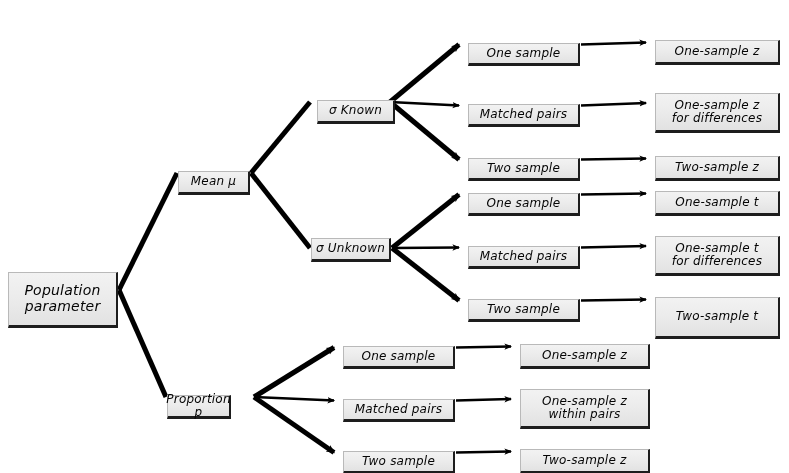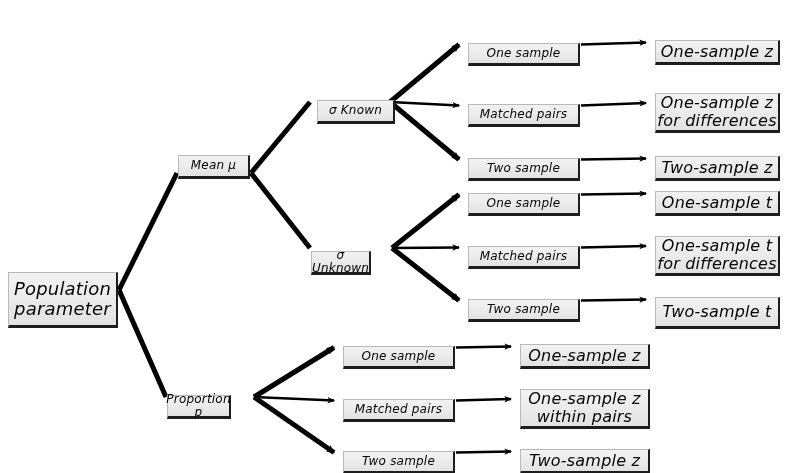--- a/index.html
+++ b/index.html
@@ -40,30 +40,30 @@
     letter-spacing: 0.2px;
     line-height: 1.12;
     z-index: 2;
     margin-top: 10px;
   }
   .node span {
     display: block;
     white-space: pre-line;
   }
   .n-root {
-    font-size: 18px;
+    font-size: 14px;
   }
   .n-l1 {
     font-size: 12px;
   }
   .n-l2 {
     font-size: 12px;
   }
   .n-l3 {
-    font-size: 16px;
+    font-size: 12px;
   }
 </style>
 </head>
 <body>
 
 <div id="canvas">
   <svg id="edges" viewBox="0 0 789 473" preserveAspectRatio="none">
     <defs>
       <marker id="arrowThick" markerWidth="9" markerHeight="9" refX="7.4" refY="4.5" orient="auto" markerUnits="userSpaceOnUse">
         <path d="M0,0.6 L8.6,4.5 L0,8.4 L2.2,4.5 Z" fill="#000000"></path>
@@ -95,30 +95,30 @@
         <line x1="456" y1="347.5" x2="511" y2="346.5" stroke="#000000" stroke-width="2.6" stroke-linecap="butt" marker-end="url(#arrowThin)"></line>
         <line x1="456" y1="400.5" x2="511" y2="399" stroke="#000000" stroke-width="2.6" stroke-linecap="butt" marker-end="url(#arrowThin)"></line>
         <line x1="456" y1="452.5" x2="511" y2="451.5" stroke="#000000" stroke-width="2.6" stroke-linecap="butt" marker-end="url(#arrowThin)"></line>
       </g>
   </svg>
   <div id="node-layer">
       <div class="node n-root" style="left: 8px; top: 262px; width: 110px; height: 56px;">
         <span>Population
 parameter</span>
       </div>
-      <div class="node n-l1" style="left: 178px; top: 145px; width: 72px; height: 24px;">
+      <div class="node n-l1" style="left: 178px; top: 161px; width: 72px; height: 24px;">
         <span>Mean μ</span>
       </div>
       <div class="node n-l1" style="left: 167px; top: 385px; width: 64px; height: 24px;">
         <span>Proportion p</span>
       </div>
       <div class="node n-l2" style="left: 317px; top: 90px; width: 78px; height: 24px;">
         <span>σ Known</span>
       </div>
-      <div class="node n-l2" style="left: 311px; top: 241px; width: 60px; height: 24px;">
+      <div class="node n-l2" style="left: 311px; top: 228px; width: 80px; height: 24px;">
         <span>σ Unknown</span>
       </div>
       <div class="node n-l2" style="left: 468px; top: 33px; width: 112px; height: 23px;">
         <span>One sample</span>
       </div>
       <div class="node n-l2" style="left: 468px; top: 94px; width: 112px; height: 23px;">
         <span>Matched pairs</span>
       </div>
       <div class="node n-l2" style="left: 468px; top: 148px; width: 112px; height: 23px;">
         <span>Two sample</span>
@@ -151,21 +151,21 @@
       <div class="node n-l3" style="left: 655px; top: 146px; width: 125px; height: 25px;">
         <span>Two-sample z</span>
       </div>
       <div class="node n-l3" style="left: 655px; top: 181px; width: 125px; height: 25px;">
         <span>One-sample t</span>
       </div>
       <div class="node n-l3" style="left: 655px; top: 226px; width: 125px; height: 40px;">
         <span>One-sample t
 for differences</span>
       </div>
-      <div class="node n-l3" style="left: 655px; top: 287px; width: 125px; height: 32px;">
+      <div class="node n-l3" style="left: 655px; top: 287px; width: 125px; height: 42px;">
         <span>Two-sample t</span>
       </div>
       <div class="node n-l3" style="left: 520px; top: 334px; width: 130px; height: 25px;">
         <span>One-sample z</span>
       </div>
       <div class="node n-l3" style="left: 520px; top: 379px; width: 130px; height: 40px;">
         <span>One-sample z
 within pairs</span>
       </div>
       <div class="node n-l3" style="left: 520px; top: 439px; width: 130px; height: 25px;">

